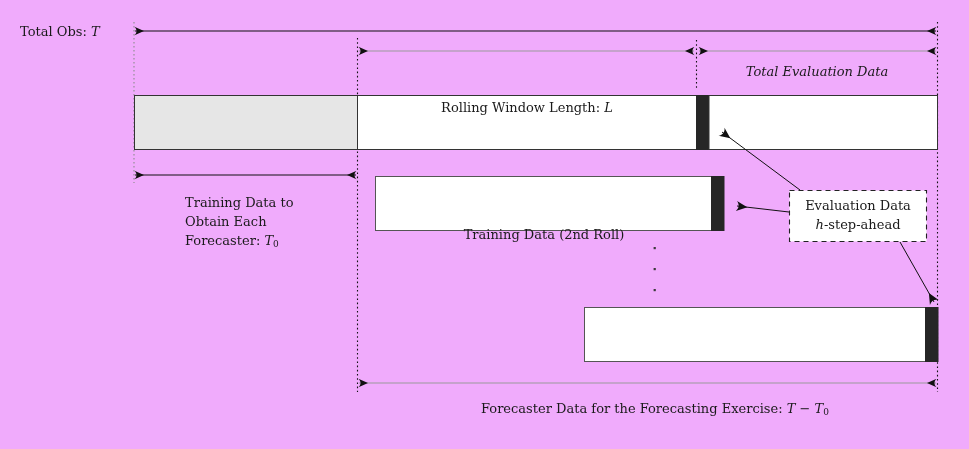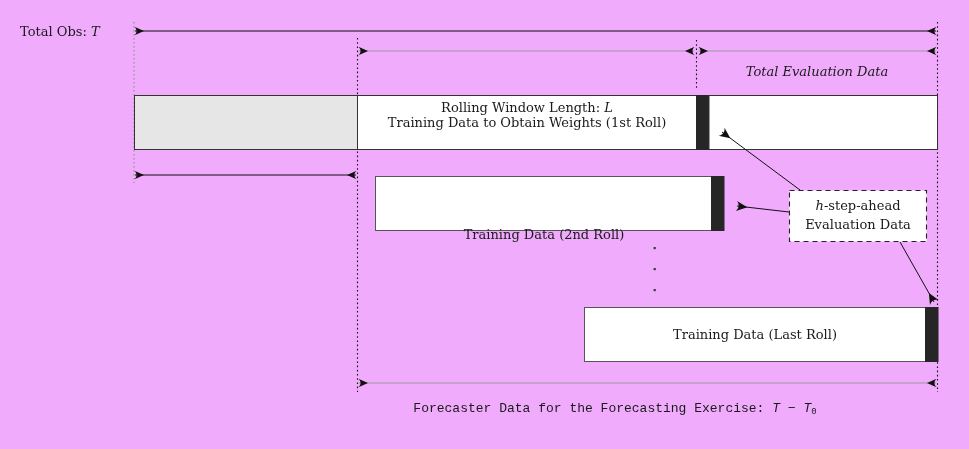--- a/index.html
+++ b/index.html
@@ -128,35 +128,34 @@
 
   <div class="lbl center" style="left:527px; top:63px;margin-top:36px;">
     <span>Rolling Window Length: <i>L</i></span>
   </div>
 
   <div class="lbl center" style="left:817px; top:63px;font-style:italic;">
     <span>Total Evaluation Data</span>
   </div>
 
 
-  <div class="lbl center" style="left:527px; top:114px;">
-    <span>Training Data to Obtain Weights (1st Roll)</span>
+
+  <div class="lbl left" style="left:185px; top:194px;">
+    <div>Training Data to</div>
+    <div>Obtain Each</div>
+    <div><span>Forecaster: <i>T</i></span><sub>0</sub></div>
   </div>
-
 
   <div class="lbl center" style="left:544px; top:195px;margin-top:31px;">
     <span>Training Data (2nd Roll)</span>
   </div>
 
-  <div class="lbl center" style="left:755px; top:326px;">
-    <span>Training Data (Last Roll)</span>
+
+  <div class="lbl center" style="left:858px; top:197px;">
+    <div>Evaluation Data</div>
+    <div><i>h</i>-step-ahead</div>
   </div>
 
-  <div class="lbl center" style="left:858px; top:197px;">
-    <div><i>h</i>-step-ahead</div>
-    <div>Evaluation Data</div>
-  </div>
-
-  <div class="lbl center" style="left:615px; top:400px;font-family:Liberation Mono, monospace;">
+  <div class="lbl center" style="left:655px; top:400px;">
     <span>Forecaster Data for the Forecasting Exercise: <i>T</i> − <i>T</i></span><sub>0</sub>
   </div>
 
 </div>
 
 </body></html>

